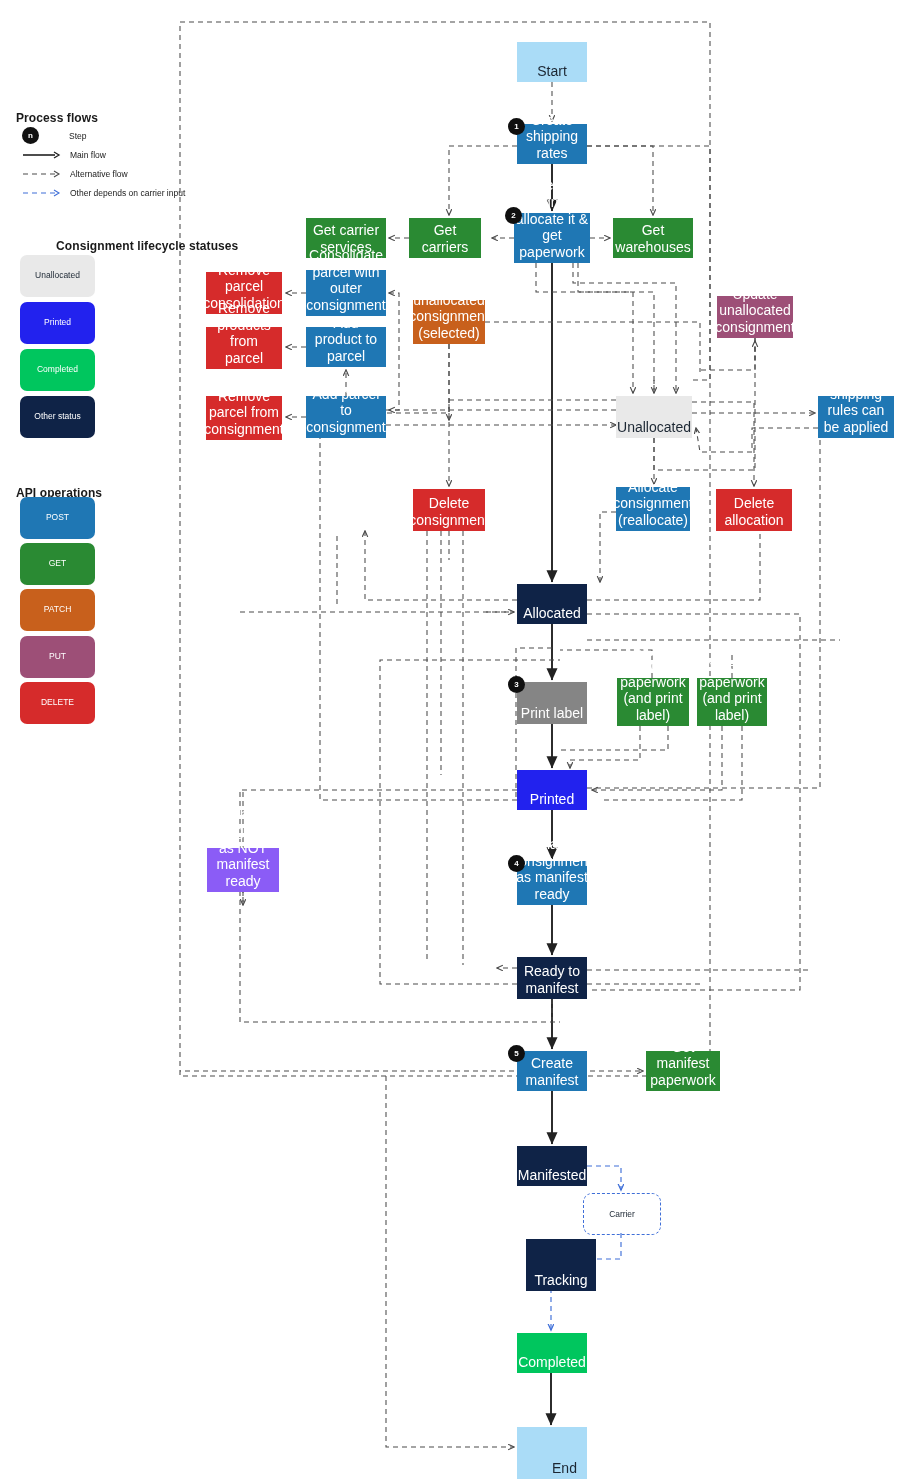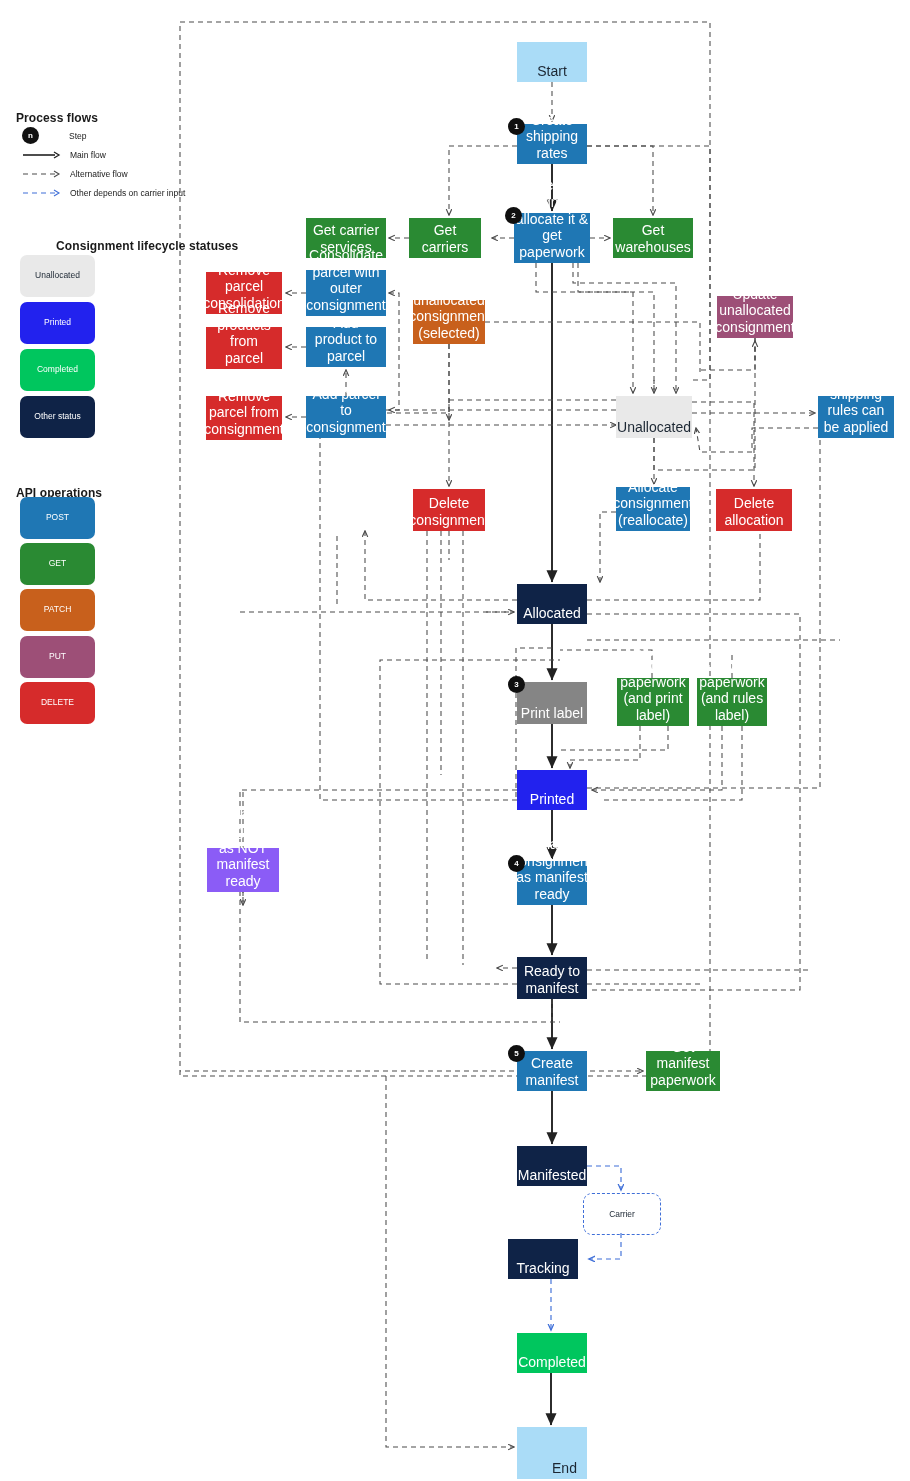--- a/index.html
+++ b/index.html
@@ -294,21 +294,21 @@
         <span>Allocated</span>
       </div>
       <div class="node" style="left: 517px; top: 682px; width: 70px; height: 42px; background: rgb(133, 133, 133); color: rgb(255, 255, 255);">
         <span>Print label</span>
       </div>
       <div class="badge" style="left: 508px; top: 676px;">3</div>
       <div class="node" style="left: 617px; top: 678px; width: 72px; height: 48px; background: rgb(42, 138, 51); color: rgb(255, 255, 255);">
         <span>(Re)Get consignment paperwork (and print label)</span>
       </div>
       <div class="node" style="left: 697px; top: 678px; width: 70px; height: 48px; background: rgb(42, 138, 51); color: rgb(255, 255, 255);">
-        <span>Get parcel paperwork (and rules label)</span>
+        <span>Get depends paperwork (and print label)</span>
       </div>
       <div class="node" style="left: 517px; top: 770px; width: 70px; height: 40px; background: rgb(34, 34, 238); color: rgb(255, 255, 255);">
         <span>Printed</span>
       </div>
       <div class="node" style="left: 207px; top: 848px; width: 72px; height: 44px; background: #8b5cf6; color: rgb(255, 255, 255);">
         <span>Flag consignment as NOT manifest ready</span>
       </div>
       <div class="node" style="left: 517px; top: 861px; width: 70px; height: 44px; background: rgb(31, 119, 180); color: rgb(255, 255, 255);">
         <span>Flag consignment as manifest ready</span>
       </div>
@@ -322,21 +322,21 @@
       <div class="badge" style="left: 508px; top: 1045px;">5</div>
       <div class="node" style="left: 646px; top: 1051px; width: 74px; height: 40px; background: rgb(42, 138, 51); color: rgb(255, 255, 255);">
         <span>Get manifest paperwork</span>
       </div>
       <div class="node" style="left: 517px; top: 1146px; width: 70px; height: 40px; background: rgb(15, 35, 71); color: rgb(255, 255, 255);">
         <span>Manifested</span>
       </div>
       <div class="carrier-box" style="left: 583px; top: 1193px; width: 76px; height: 40px;">
         <span>Carrier</span>
       </div>
-      <div class="node" style="left: 508px; top: 1239px; width: 70px; height: 40px; background: rgb(15, 35, 71); color: rgb(255, 255, 255);">
+      <div class="node" style="left: 526px; top: 1239px; width: 70px; height: 52px; background: rgb(15, 35, 71); color: rgb(255, 255, 255);">
         <span>Tracking</span>
       </div>
       <div class="node" style="left: 517px; top: 1333px; width: 70px; height: 40px; background: rgb(0, 198, 94); color: rgb(255, 255, 255);">
         <span>Completed</span>
       </div>
       <div class="node" style="left: 517px; top: 1427px; width: 70px; height: 52px; background: rgb(170, 220, 247); color: rgb(28, 39, 51); padding-left: 28px;">
         <span>End</span>
       </div>
     </div>
 </div>

